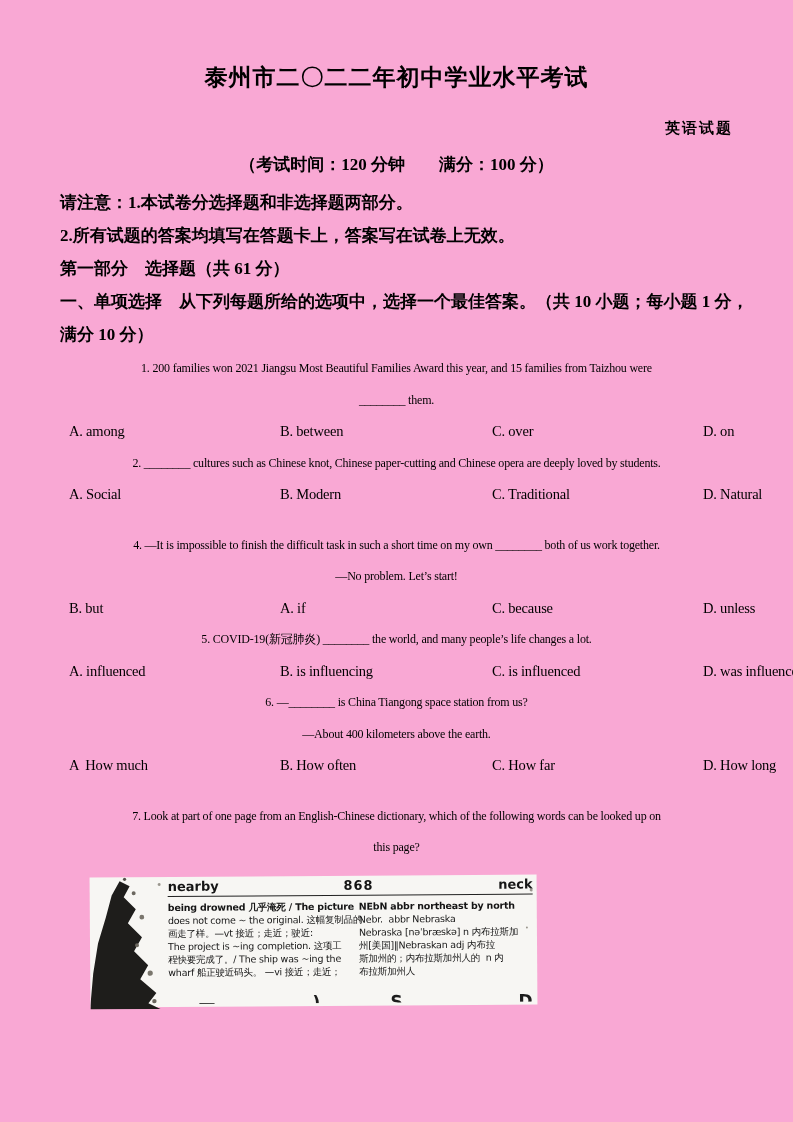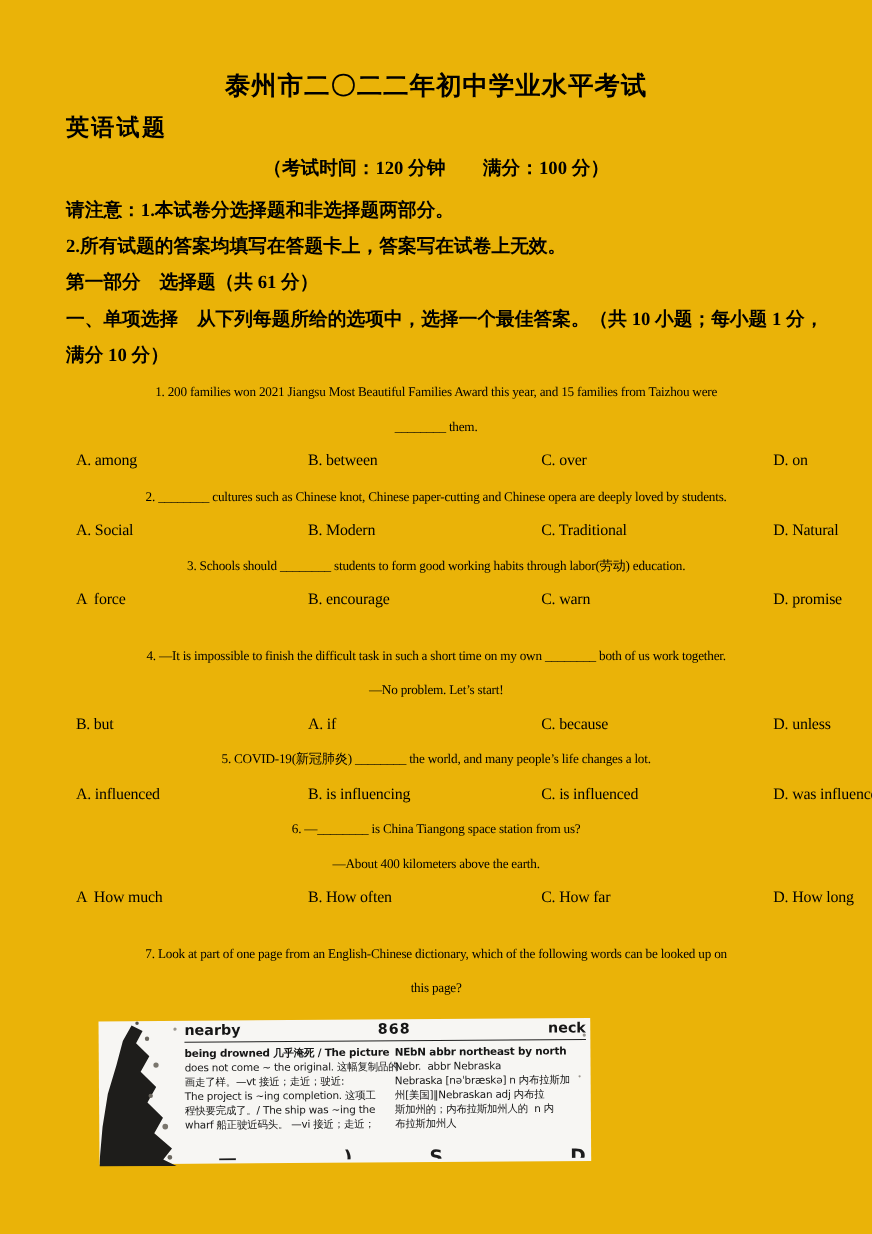--- a/index.html
+++ b/index.html
@@ -1,29 +1,29 @@
 <!DOCTYPE html>
 <html><head>
 <meta charset="utf-8">
 <style>
   html,body { margin:0; padding:0; background:#ffffff; }
   .page {
     position:relative; width:793px; height:1122px; margin:0 auto;
-    background:#eab308; color:#000; overflow:hidden;
+    background:#f9a8d4; color:#000; overflow:hidden;
     font-family:"Liberation Serif", serif;
   }
   .content { padding:0 60px; }
 
   .title {
     margin:0; padding-top:62px; text-align:center;
     font-size:23px; line-height:32px; font-weight:bold; letter-spacing:1px;
   }
   .subtitle {
-    margin:8px 0 0; text-align:left;
-    font-size:21px; line-height:28px; font-weight:bold; letter-spacing:2px;
+    margin:20px 0 0; text-align:right;
+    font-size:15px; line-height:28px; font-weight:bold; letter-spacing:2px;
   }
   .exam-info {
     margin-top:10px; text-align:center;
     font-size:17px; line-height:26px; font-weight:bold;
   }
   .notices { margin-top:8px; }
   .notice {
     font-size:17px; line-height:33px; font-weight:bold; white-space:pre;
   }
 
@@ -101,29 +101,20 @@
         </div>
         <div class="question">
           <div class="q-line">2. ________ cultures such as Chinese knot, Chinese paper-cutting and Chinese opera are deeply loved by students.</div>
           <div class="options-row">
             <span class="option">A. Social</span>
             <span class="option">B. Modern</span>
             <span class="option">C. Traditional</span>
             <span class="option">D. Natural</span>
           </div>
         </div>
-        <div class="question">
-          <div class="q-line">3. Schools should ________ students to form good working habits through labor(劳动) education.</div>
-          <div class="options-row">
-            <span class="option">A  force</span>
-            <span class="option">B. encourage</span>
-            <span class="option">C. warn</span>
-            <span class="option">D. promise</span>
-          </div>
-        </div>
         <div class="question extra-gap">
           <div class="q-line">4. —It is impossible to finish the difficult task in such a short time on my own ________ both of us work together.</div>
           <div class="q-line">—No problem. Let’s start!</div>
           <div class="options-row">
             <span class="option">B. but</span>
             <span class="option">A. if</span>
             <span class="option">C. because</span>
             <span class="option">D. unless</span>
           </div>
         </div>

